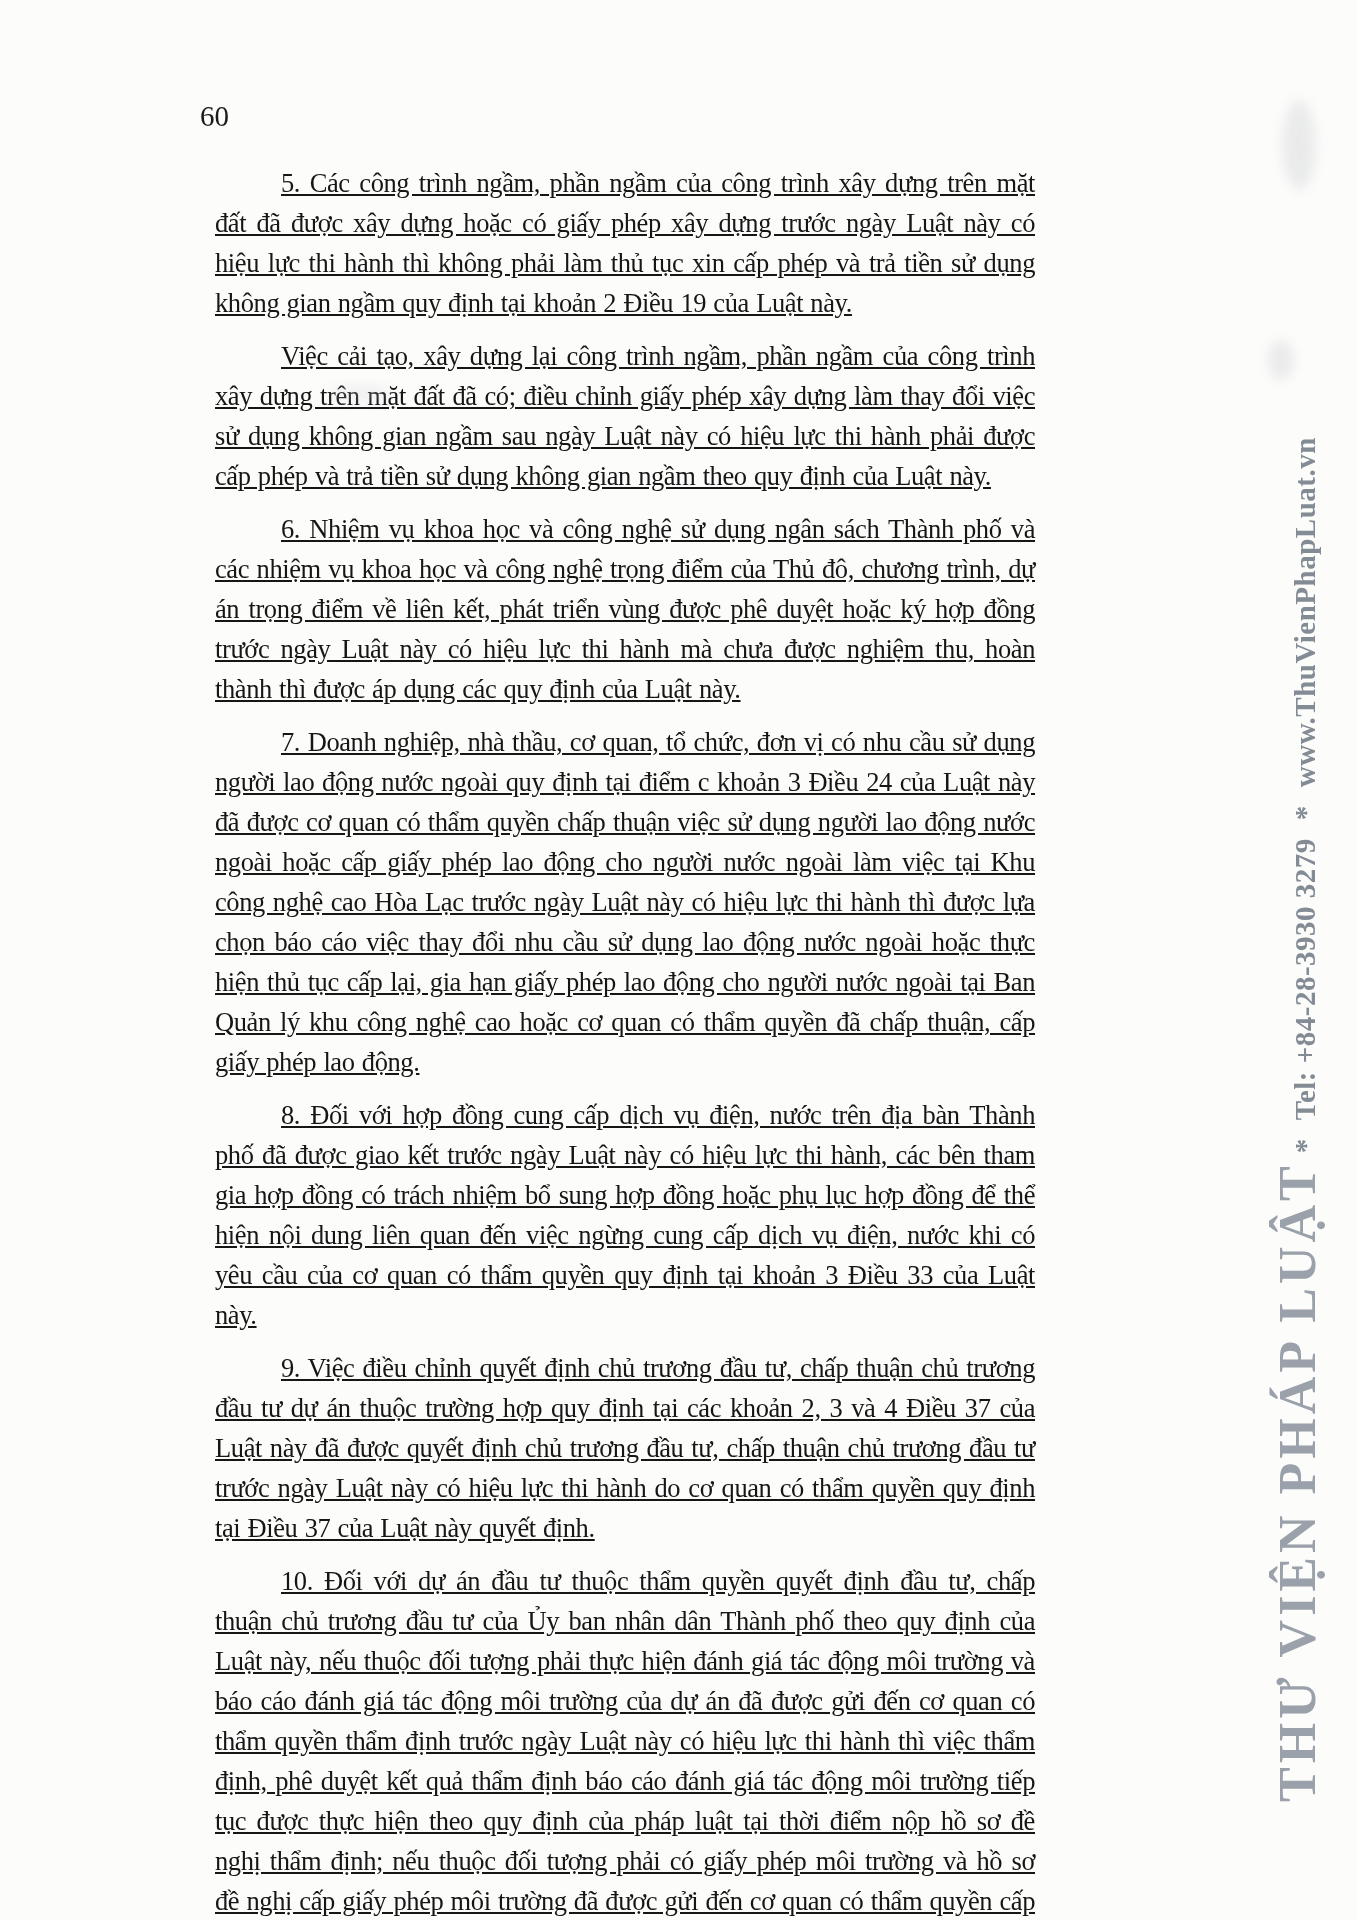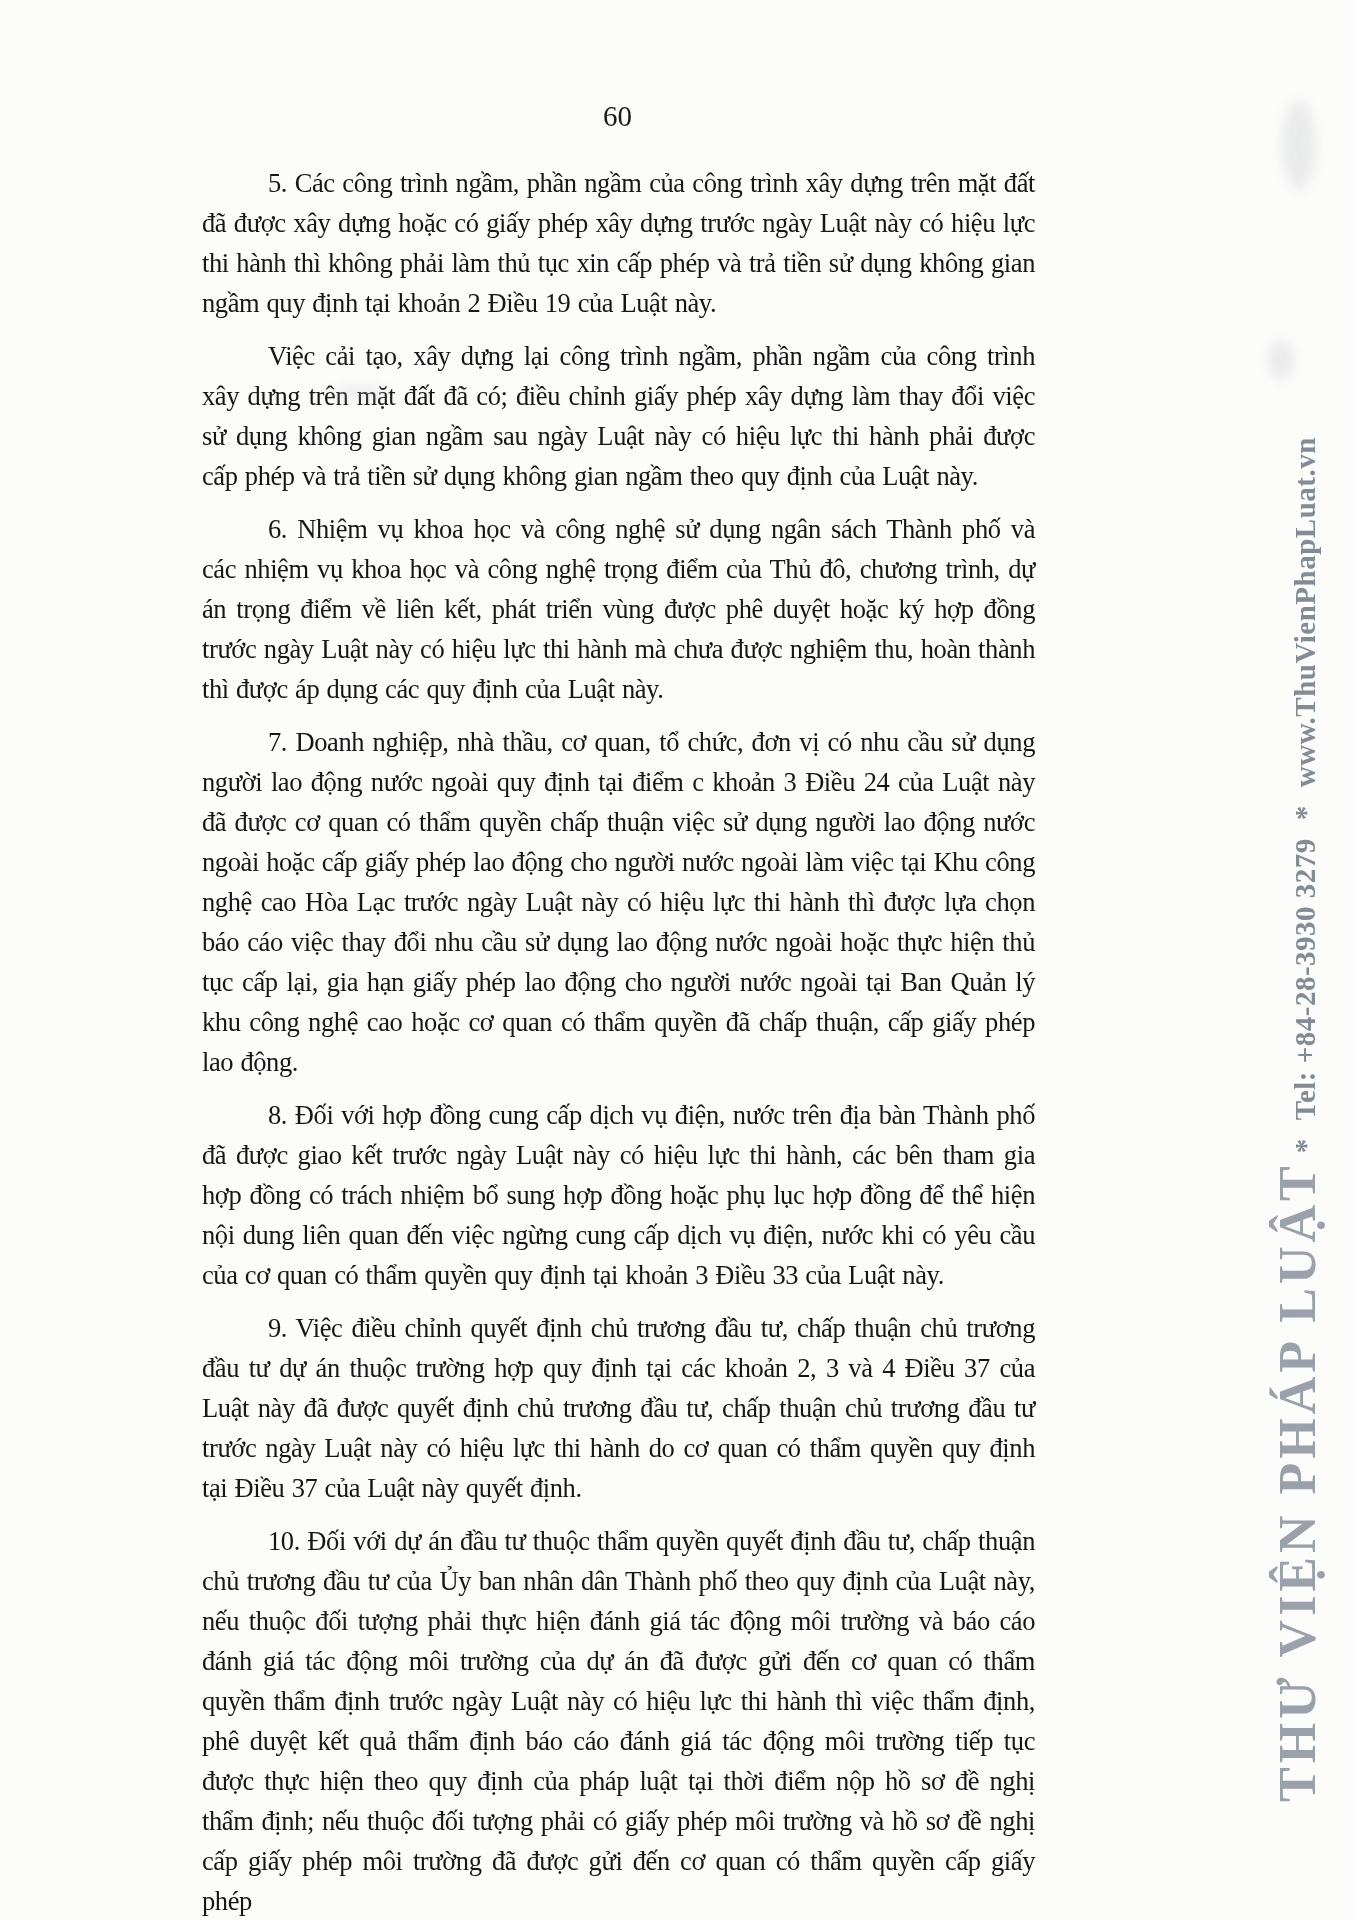--- a/index.html
+++ b/index.html
@@ -10,37 +10,37 @@
   }
   .page {
     position: relative;
     width: 1357px; height: 1920px;
     background: #fcfcfb;
     overflow: hidden;
   }
   .page-number {
     position: absolute;
     top: 100px; left: 200px; width: 835px;
-    text-align: center;
     font-size: 29px;
     color: #1a1a1a;
   }
   .content {
     position: absolute;
     top: 163px; left: 202px; width: 833px;
     color: #161616;
   }
   .para {
-    margin: 0 0 13px 0;
+    margin: 0 0 13px 13px;
     font-size: 26.5px;
     line-height: 40px;
     letter-spacing: -0.4px;
     text-align: justify;
     text-indent: 66px;
     word-spacing: 1px;
+    text-decoration: underline;
   }
   
   .watermark {
     position: absolute;
     left: 1268px; top: 1802px;
     transform-origin: 0 0;
     transform: rotate(-90deg);
     white-space: nowrap;
     pointer-events: none;
   }

